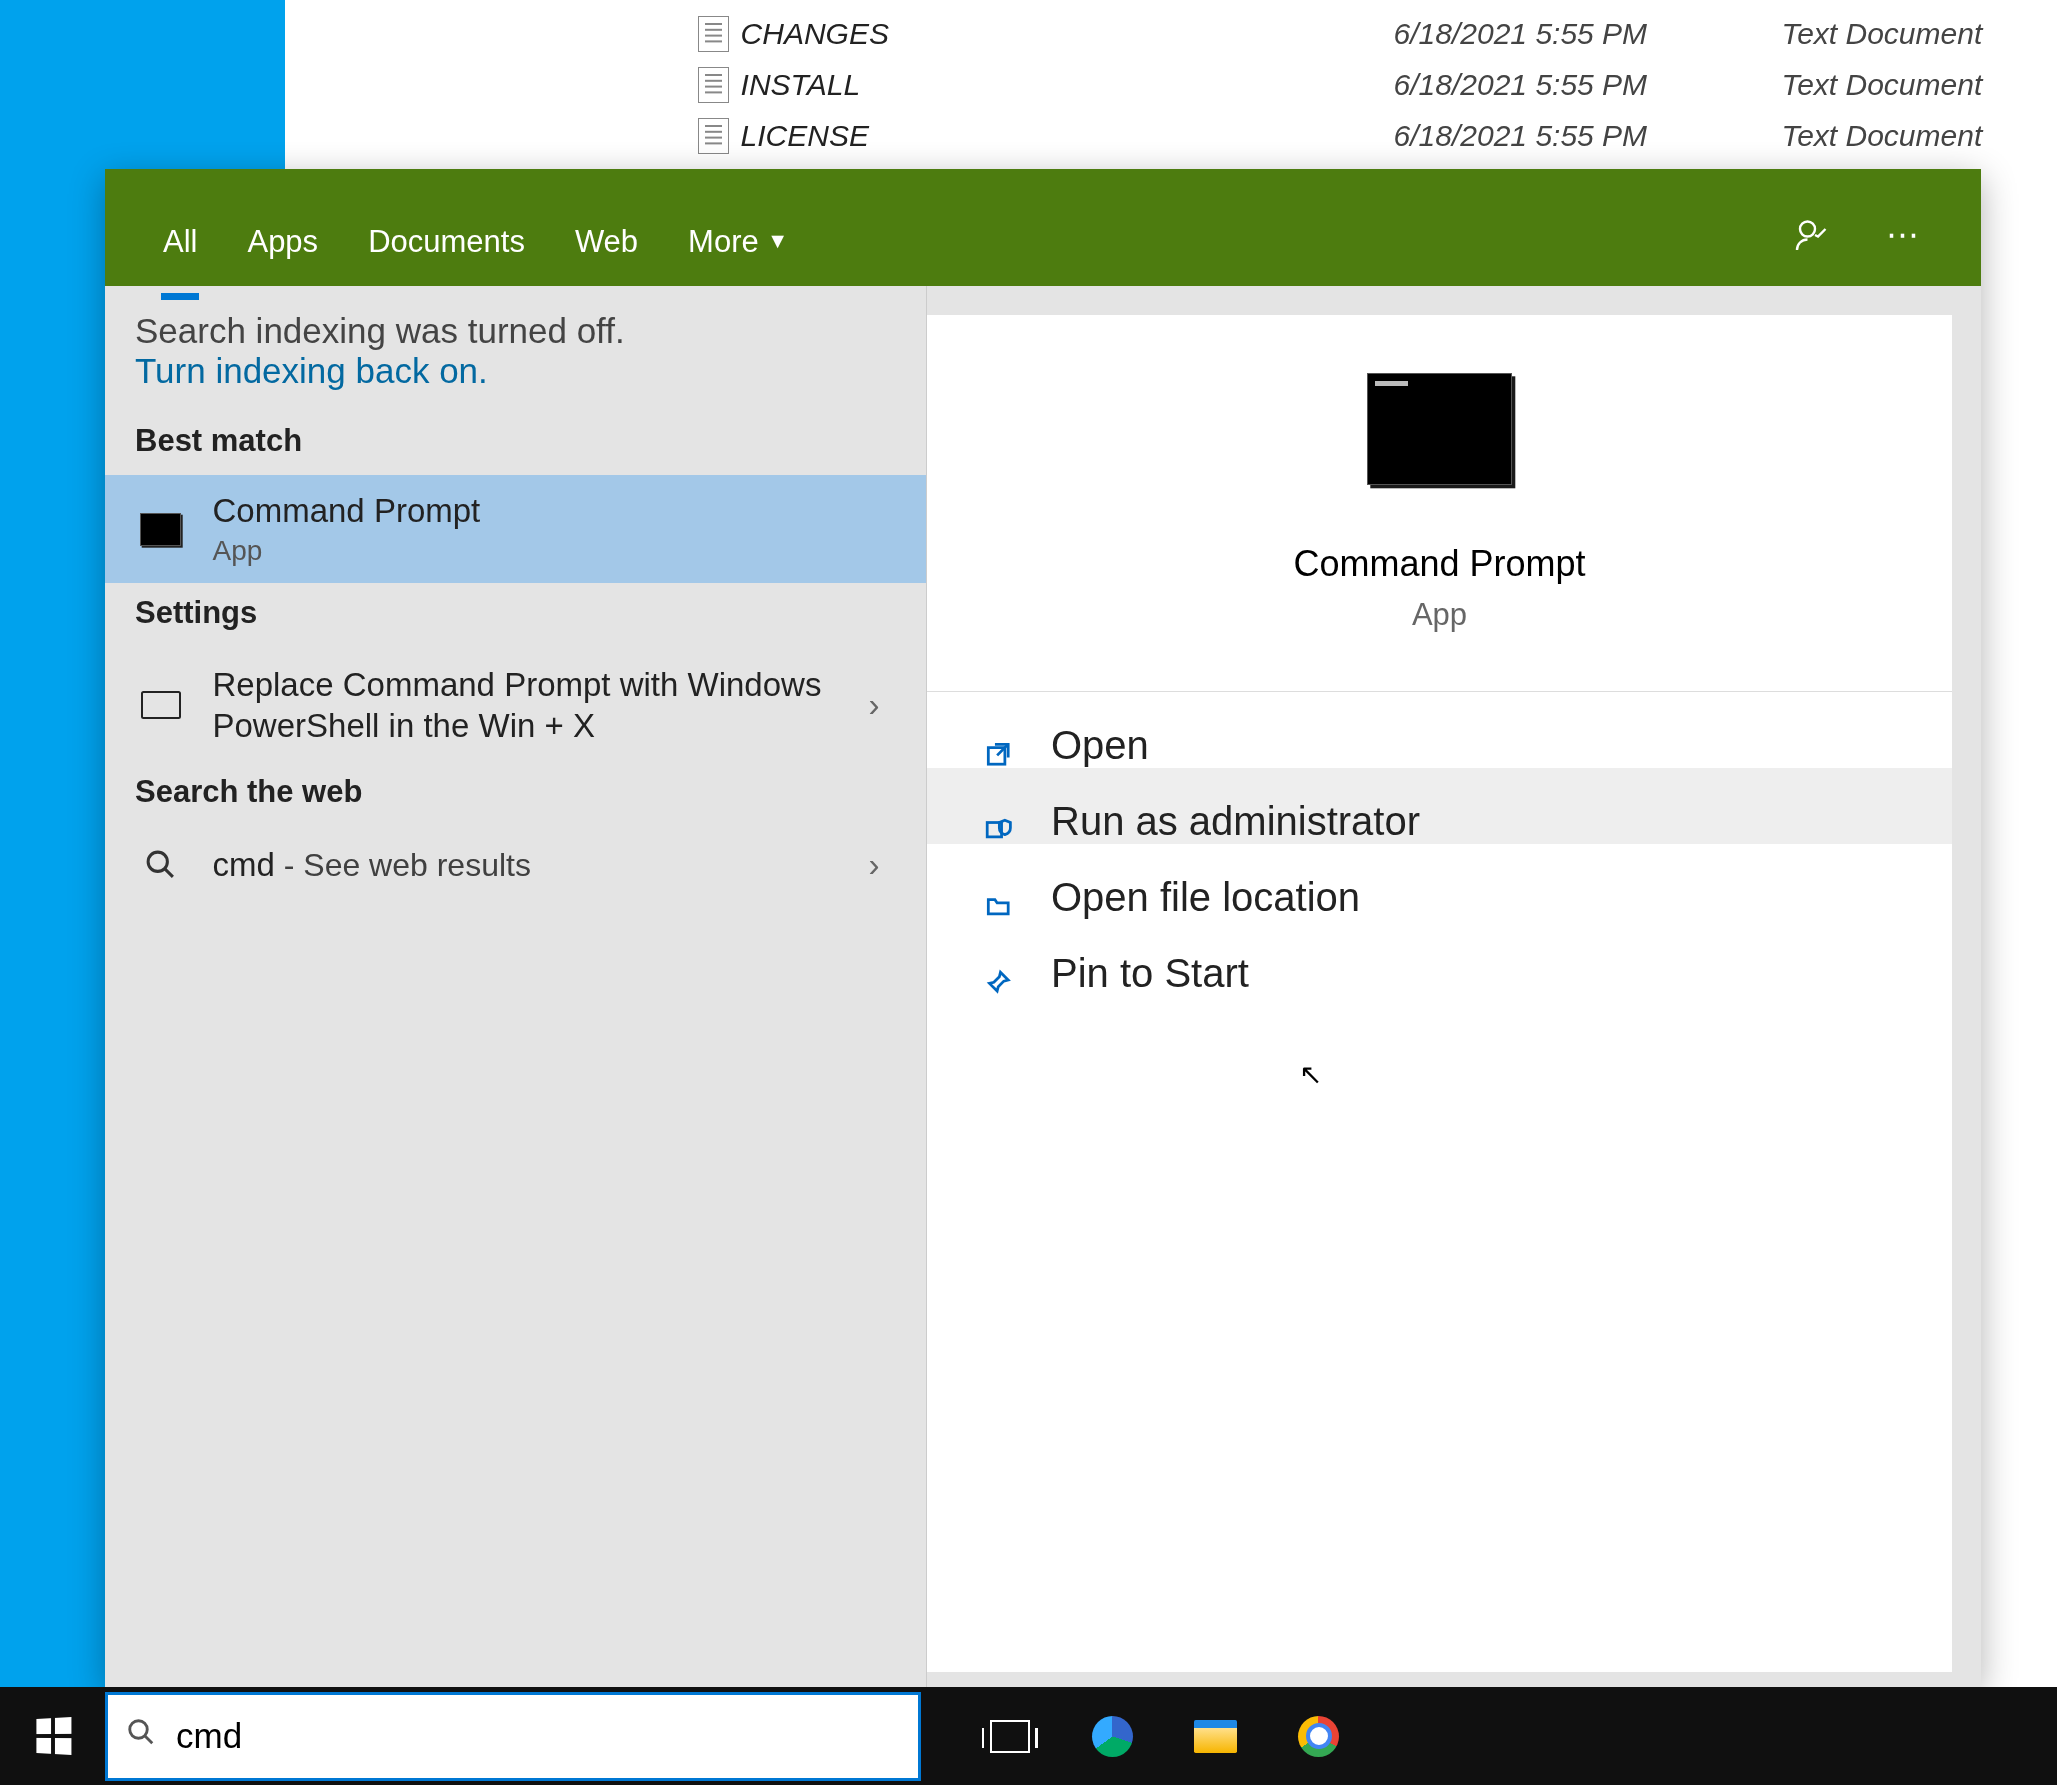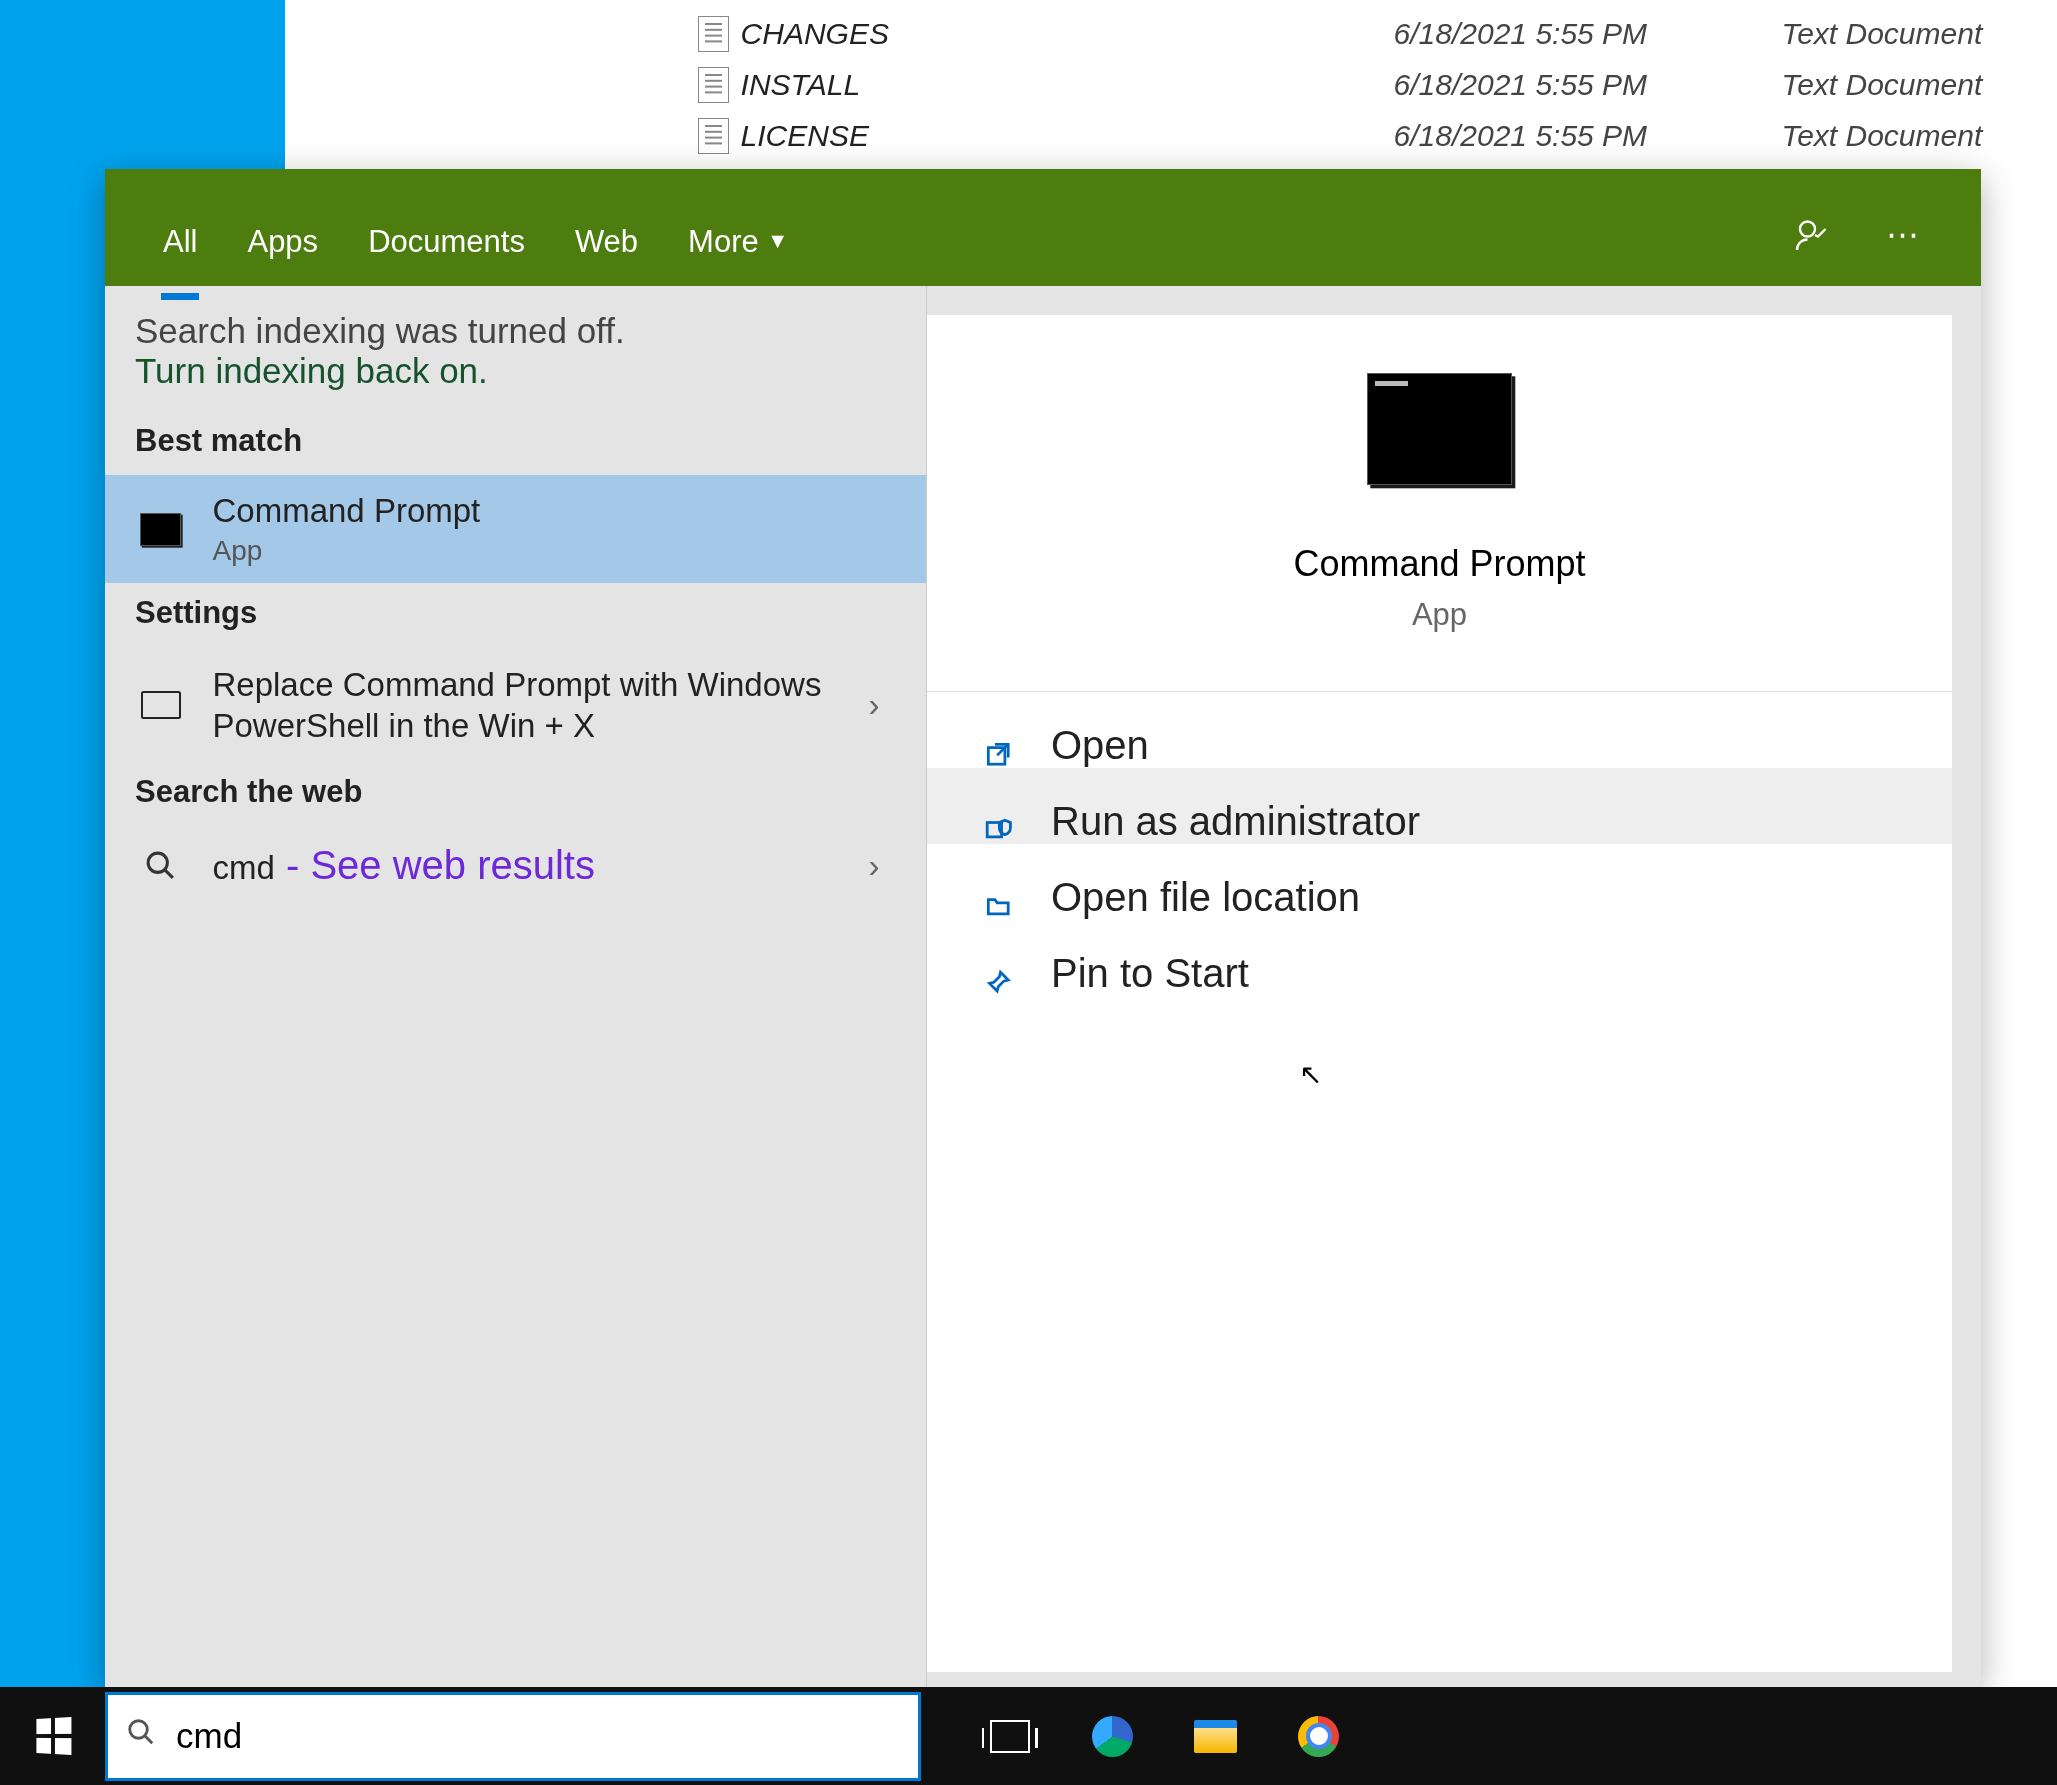--- a/index.html
+++ b/index.html
@@ -105,21 +105,21 @@
       flex: 1;
       background: #fff;
       margin: 29px 29px 16.5px 0;
     }
 
     .notice {
       padding: 25px 30px 20px 30px;
       font-size: 35px;
       color: #444;
     }
-    .notice a { color: #14532d; text-decoration: none;}
+    .notice a { color: #0369a1; text-decoration: none;}
 
     .section-head {
       padding: 11.6px 30px 16.5px 30px;
       font-size: 31px;
       font-weight: 600;
       color: #222;
     }
     .result-item {
       display: flex;
       align-items: center;
@@ -273,21 +273,21 @@
     .chrome-icon::after{
       content:'';width:18px;height:18px;border-radius:50%;
       background:#fff; border:4.1px solid #4285f4;
     }
 
     .run-admin-svg { stroke:#0067c0; fill:none; stroke-width:2.5; }
     .folder-svg { stroke:#0067c0; fill:none; stroke-width:2.5; }
     .pin-svg { stroke:#0067c0; fill:none; stroke-width:2.5; }
     .open-svg { stroke:#0067c0; fill:none; stroke-width:2.5; }
 
-    .web-sub { color:#6d28d9; font-size:40px;}
+    .web-sub { color:#404040; font-size:32px;}
   </style>
 </head>
 <body>
 
 <div class="explorer-bg"></div>
 <div class="explorer-files">
   <div class="file-row">
     <div class="file-icon"></div>
     <div class="file-name">CHANGES</div>
     <div class="file-date">6/18/2021 5:55 PM</div>

